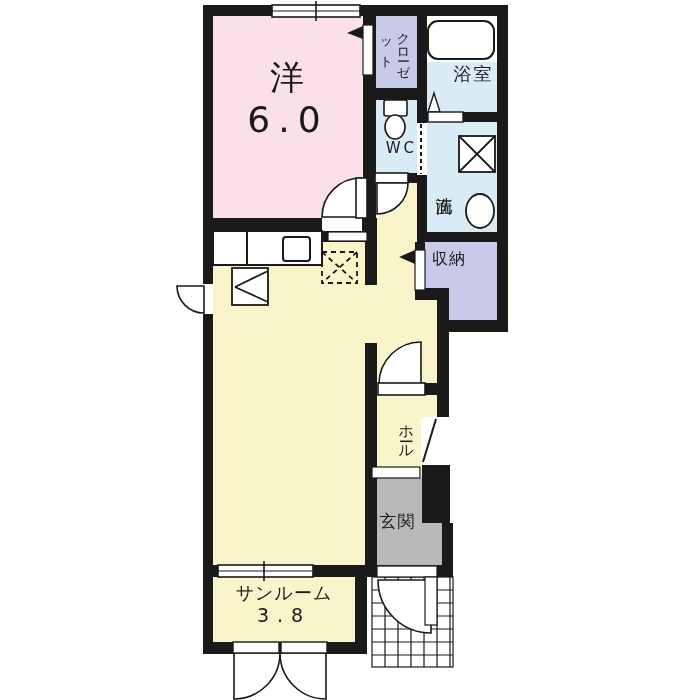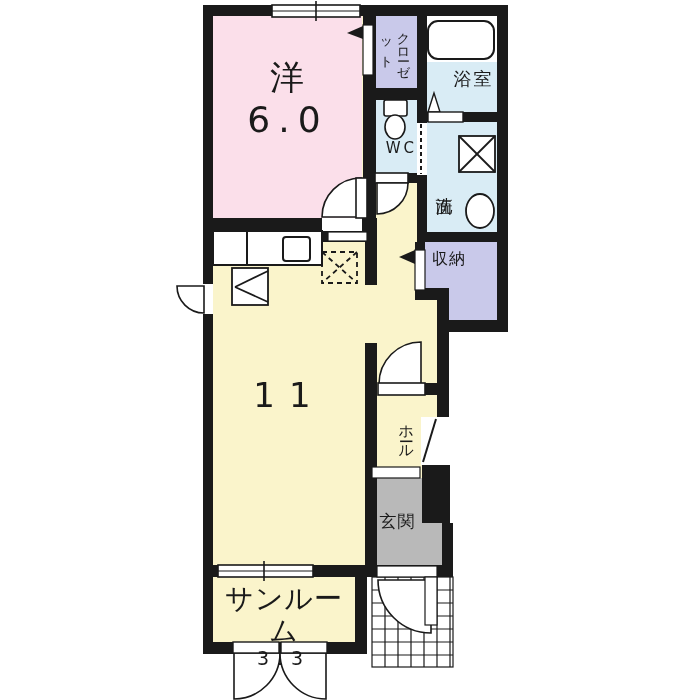--- a/index.html
+++ b/index.html
@@ -6,21 +6,21 @@
   #stage{position:relative;width:700px;height:700px;background:#ffffff;overflow:hidden;
          font-family:"DejaVu Sans","Liberation Sans",sans-serif;color:#1a1a1a;}
   #plan-svg{position:absolute;left:0;top:0;}
   .lbl{position:absolute;color:#1a1a1a;text-align:center;line-height:1.15;}
   .lbl .big{display:block;}
   .vert{writing-mode:vertical-rl;}
   .yo-name{font-size:34px;letter-spacing:2px;}
   .yo-size{font-size:36px;letter-spacing:8px;margin-top:2px;}
   .ldk-name{font-size:36px;letter-spacing:10px;font-weight:500;}
   .ldk-size{font-size:34px;letter-spacing:14px;margin-top:8px;}
-  .sun-name{font-size:28px;letter-spacing:1px;}
+  .sun-name{font-size:18px;letter-spacing:1px;}
   .sun-size{font-size:19px;letter-spacing:8px;margin-top:1px;}
   .closet{font-size:13px;line-height:17px;letter-spacing:1px;}
   .wc{font-size:15px;letter-spacing:3px;}
   .bath{font-size:18px;letter-spacing:2px;}
   .wash{font-size:17px;letter-spacing:2px;}
   .stor{font-size:16px;letter-spacing:1px;}
   .hall{font-size:15px;letter-spacing:1px;}
   .genkan{font-size:17px;letter-spacing:1px;}
 </style>
 </head>
@@ -184,33 +184,32 @@
       <rect x="372" y="467" width="48" height="11" stroke-width="1.2"></rect>
     </g>
   </svg>
 
   <div class="lbl" style="left:213px;top:58px;width:150px;">
     <span class="big yo-name">洋</span>
     <span class="big yo-size">6.0</span>
   </div>
 
   <div class="lbl" style="left:213px;top:368px;width:152px;">
-    <span class="big ldk-size">11</span>
   </div>
 
   <div class="lbl" style="left:213px;top:583px;width:142px;">
     <span class="big sun-name">サンルーム</span>
-    <span class="big sun-size">3.3</span>
+    <span class="big sun-size">3.8</span>
   </div>
 
   <div class="lbl vert closet" style="left:378px;top:21px;height:52px;">クローゼット</div>
 
   <div class="lbl wc" style="left:373px;top:140px;width:44px;text-align:right;">WC</div>
 
-  <div class="lbl bath" style="left:427px;top:70px;width:93px;font-family:Liberation Mono, monospace;">浴室</div>
+  <div class="lbl bath" style="left:427px;top:64px;width:93px;">浴室</div>
 
   <div class="lbl vert wash" style="left:434px;top:156px;height:60px;">洗面</div>
 
   <div class="lbl stor" style="left:425px;top:250px;width:48px;">収納</div>
 
   <div class="lbl vert hall" style="left:397px;top:403px;height:62px;">ホール</div>
 
   <div class="lbl genkan" style="left:373px;top:512px;width:49px;">玄関</div>
 
 </div>

